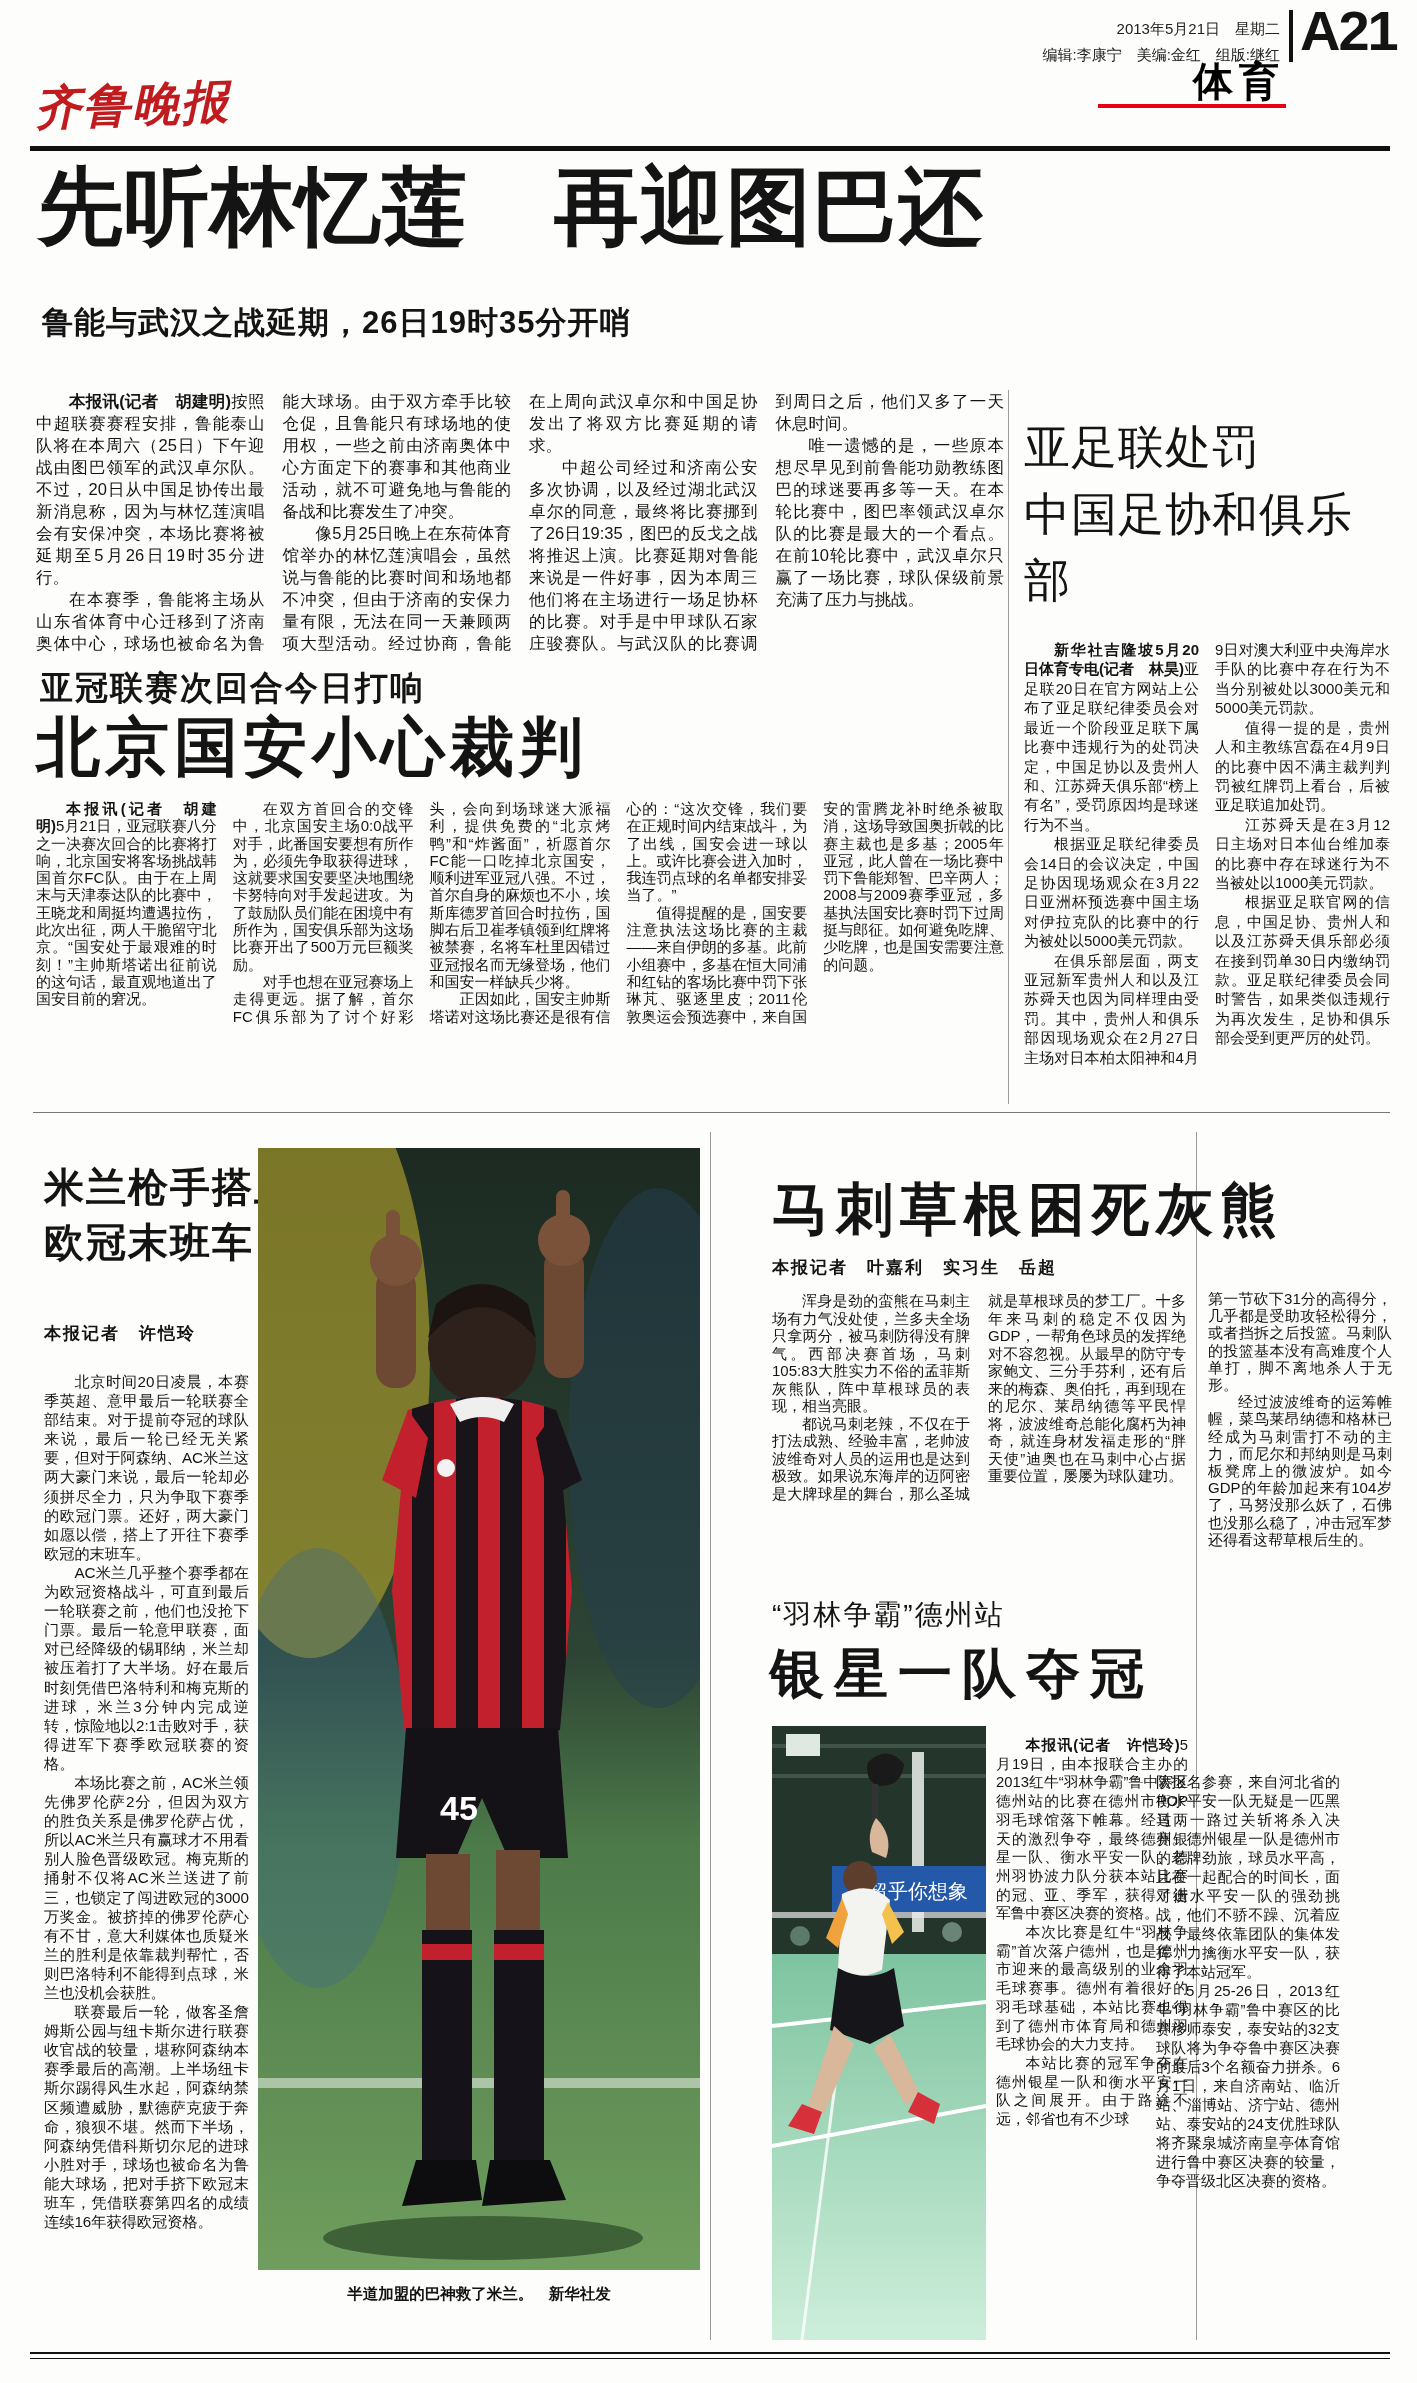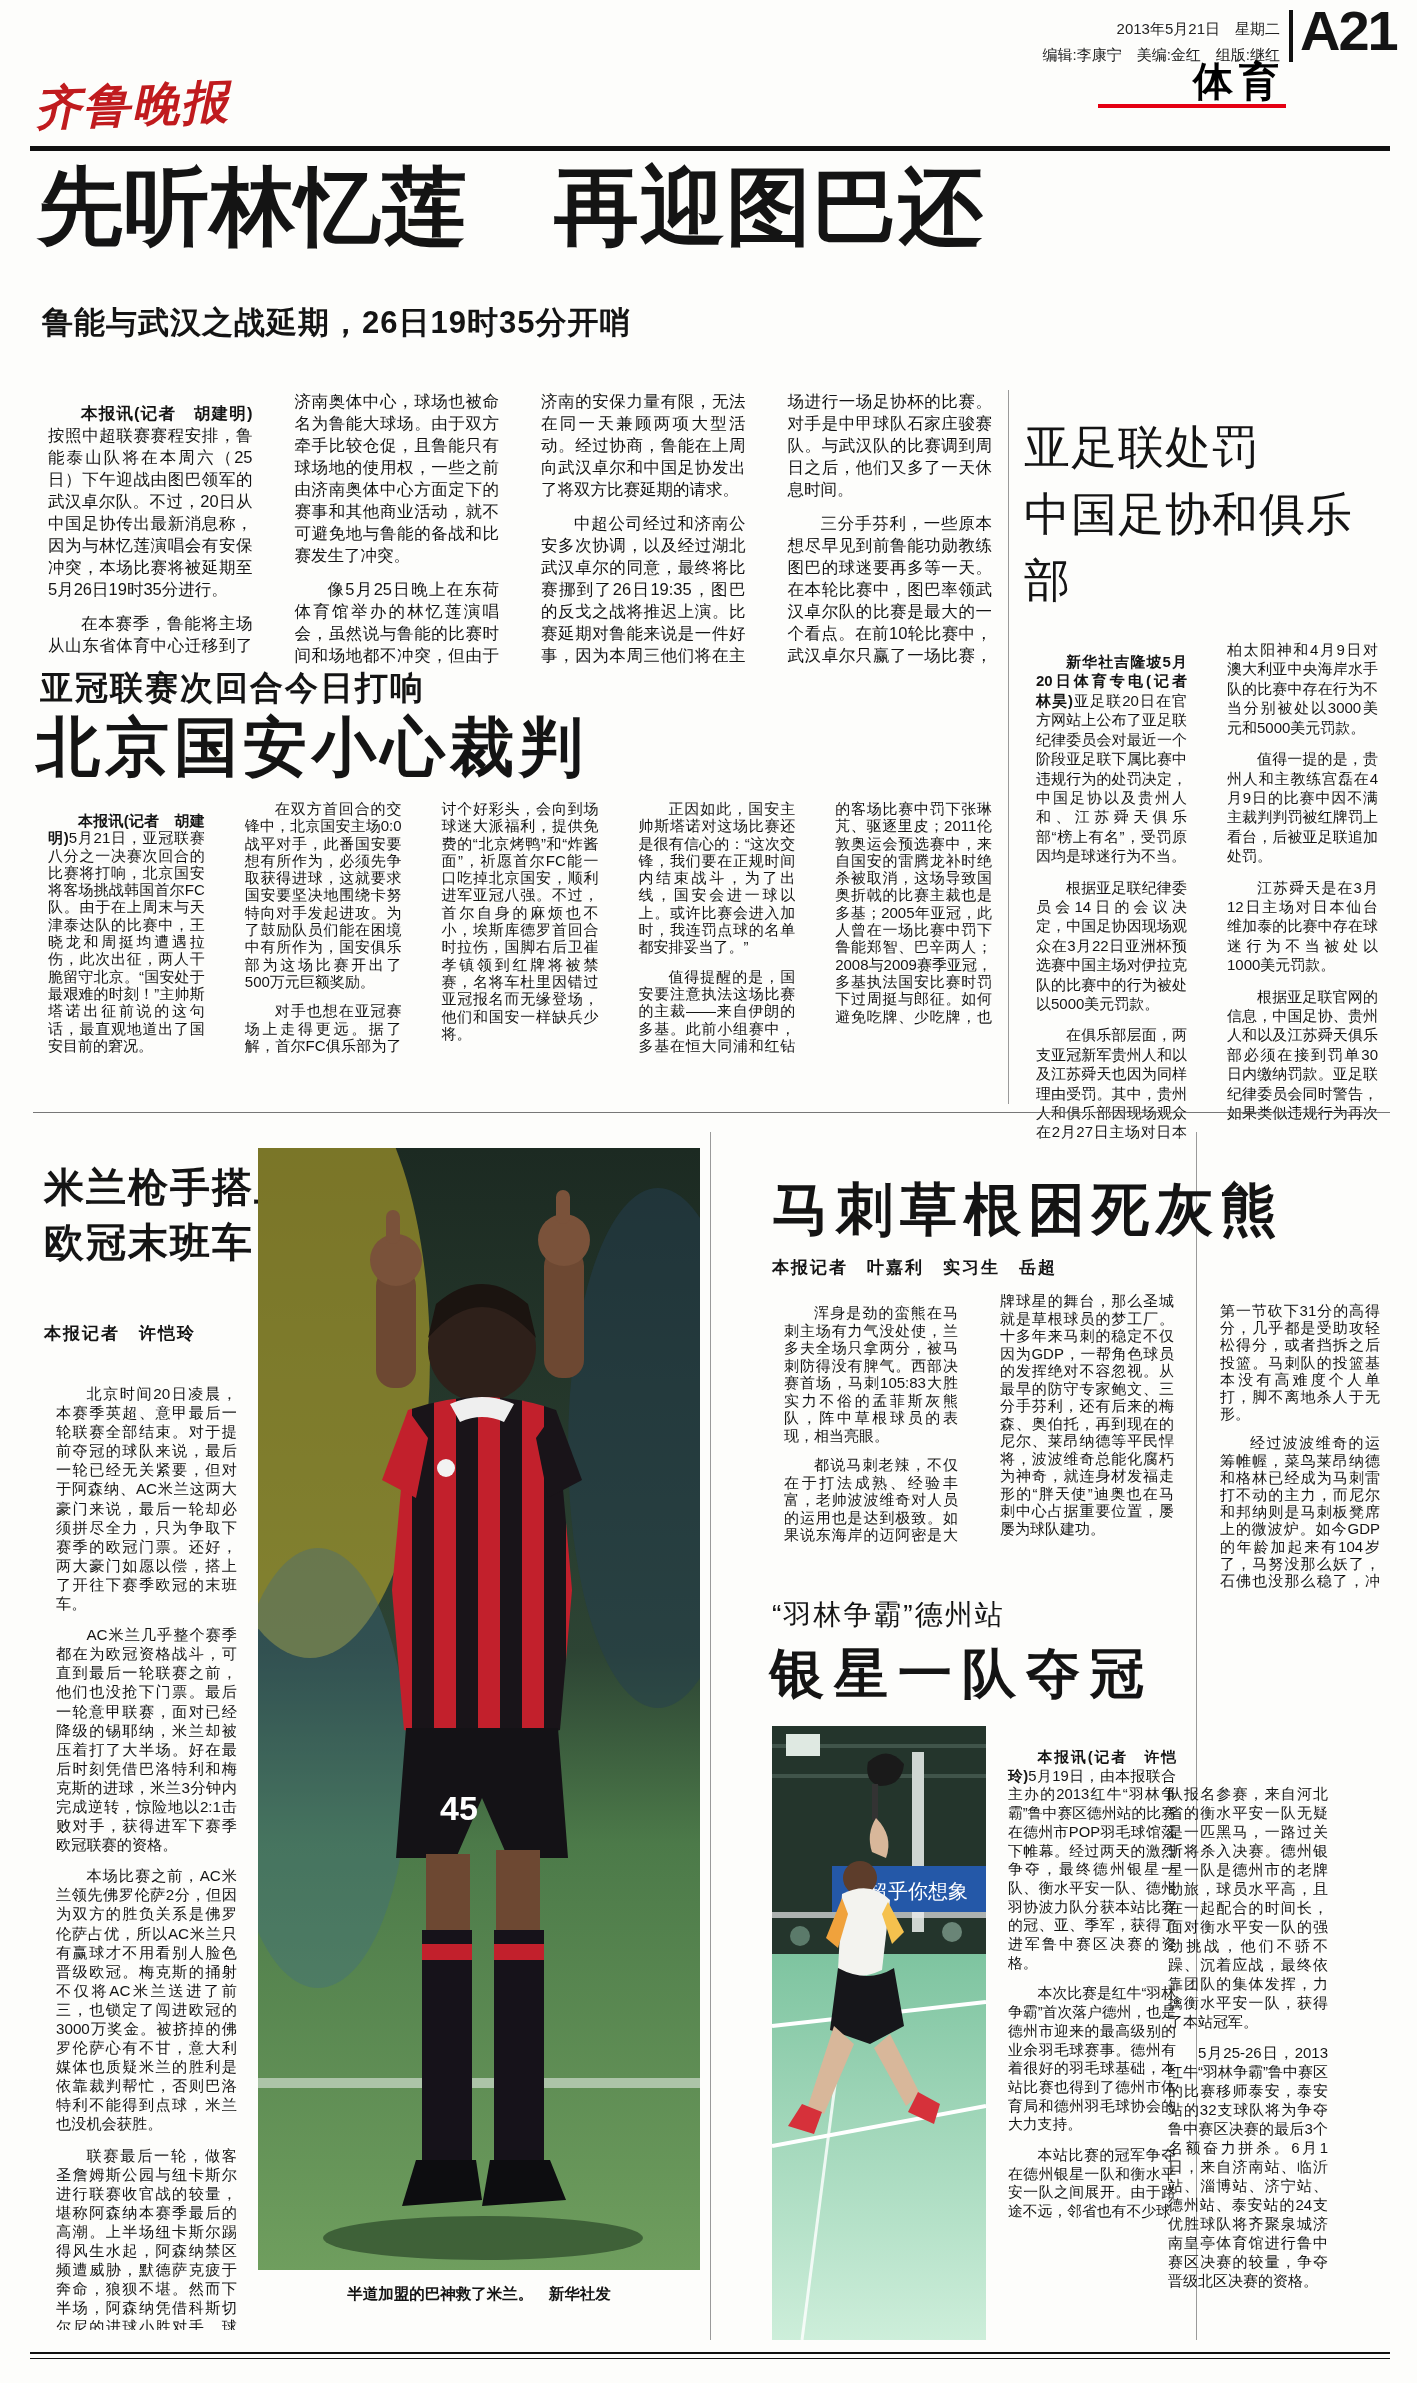--- a/index.html
+++ b/index.html
@@ -14,21 +14,21 @@
   .pageno{left:1300px;top:-2px;font-size:56px;font-weight:900;letter-spacing:-2px;}
   .section{left:1080px;top:54px;width:205px;text-align:right;font-size:40px;font-weight:900;
            color:#000000;letter-spacing:6px;}
   .redrule{left:1098px;top:104px;width:188px;height:4px;background:#e50012;}
   .toprule{left:30px;top:146px;width:1360px;height:5px;background:#111;}
   
   .lead-hl{left:38px;top:158px;width:965px;font-size:85px;font-weight:900;letter-spacing:1px;line-height:1.15;white-space:nowrap;}
   .lead-sub{left:42px;top:302px;font-size:31px;font-weight:600;letter-spacing:1px;}
   .lead-body{left:36px;top:390px;width:968px;height:278px;column-count:4;column-gap:18px;
              font-size:16.5px;line-height:22px;text-align:justify;overflow:hidden;}
-  p.np{margin:12px;text-indent:2em;}
+  p.np{margin:0;text-indent:2em;}
   .lede{font-weight:bold;}
   .vdiv1{left:1008px;top:390px;width:1px;height:714px;background:#9a9a9a;}
   
   .afc{left:1024px;top:414px;width:366px;}
   .afc-t{font-size:46px;font-weight:400;line-height:1.45;letter-spacing:1px;}
   .afc-body{margin-top:26px;height:508px;column-count:2;column-gap:16px;font-size:15px;
             line-height:19.4px;text-align:justify;overflow:hidden;}
   
   .g-kicker{left:40px;top:666px;font-size:33px;font-weight:600;letter-spacing:2px;}
   .g-hl{left:36px;top:704px;font-size:64px;font-weight:900;letter-spacing:5px;}
@@ -78,21 +78,21 @@
   <div class="abs redrule"></div>
   <div class="abs toprule"></div>
 
   <div class="abs lead-hl">先听林忆莲　再迎图巴还</div>
   <div class="abs lead-sub">鲁能与武汉之战延期，26日19时35分开哨</div>
   <div class="abs lead-body">
     <p class="np"><strong class="lede">本报讯(记者　胡建明)</strong><span>按照中超联赛赛程安排，鲁能泰山队将在本周六（25日）下午迎战由图巴领军的武汉卓尔队。不过，20日从中国足协传出最新消息称，因为与林忆莲演唱会有安保冲突，本场比赛将被延期至5月26日19时35分进行。</span></p>
     <p class="np">在本赛季，鲁能将主场从山东省体育中心迁移到了济南奥体中心，球场也被命名为鲁能大球场。由于双方牵手比较仓促，且鲁能只有球场地的使用权，一些之前由济南奥体中心方面定下的赛事和其他商业活动，就不可避免地与鲁能的备战和比赛发生了冲突。</p>
     <p class="np">像5月25日晚上在东荷体育馆举办的林忆莲演唱会，虽然说与鲁能的比赛时间和场地都不冲突，但由于济南的安保力量有限，无法在同一天兼顾两项大型活动。经过协商，鲁能在上周向武汉卓尔和中国足协发出了将双方比赛延期的请求。</p>
     <p class="np">中超公司经过和济南公安多次协调，以及经过湖北武汉卓尔的同意，最终将比赛挪到了26日19:35，图巴的反戈之战将推迟上演。比赛延期对鲁能来说是一件好事，因为本周三他们将在主场进行一场足协杯的比赛。对手是中甲球队石家庄骏赛队。与武汉队的比赛调到周日之后，他们又多了一天休息时间。</p>
-    <p class="np">三分手芬利，一些原本想尽早见到前鲁能功勋教练图巴的球迷要再多等一天。在本轮比赛中，图巴率领武汉卓尔队的比赛是最大的一个看点。在前10轮比赛中，武汉卓尔只赢了一场比赛，球队保级前景充满了压力与挑战。</p>
+    <p class="np">唯一遗憾的是，一些原本想尽早见到前鲁能功勋教练图巴的球迷要再多等一天。在本轮比赛中，图巴率领武汉卓尔队的比赛是最大的一个看点。在前10轮比赛中，武汉卓尔只赢了一场比赛，球队保级前景充满了压力与挑战。</p>
   </div>
   <div class="abs vdiv1"></div>
 
   <div class="abs afc">
     <div class="afc-t">
       <div>亚足联处罚</div>
       <div>中国足协和俱乐部</div>
     </div>
     <div class="afc-body">
       <p class="np"><strong class="lede">新华社吉隆坡5月20日体育专电(记者　林昊)</strong><span>亚足联20日在官方网站上公布了亚足联纪律委员会对最近一个阶段亚足联下属比赛中违规行为的处罚决定，中国足协以及贵州人和、江苏舜天俱乐部“榜上有名”，受罚原因均是球迷行为不当。</span></p>

